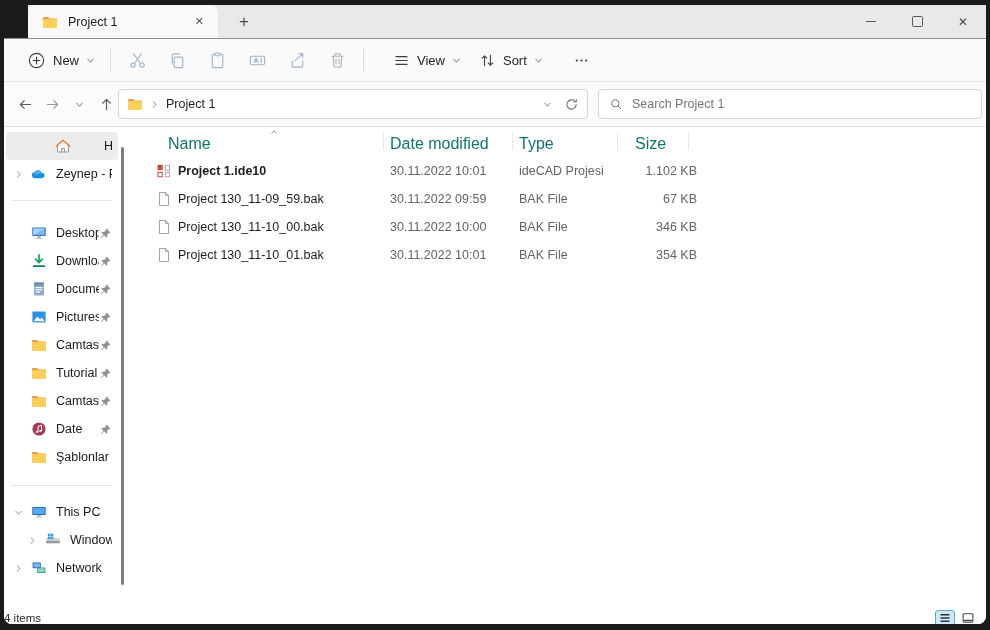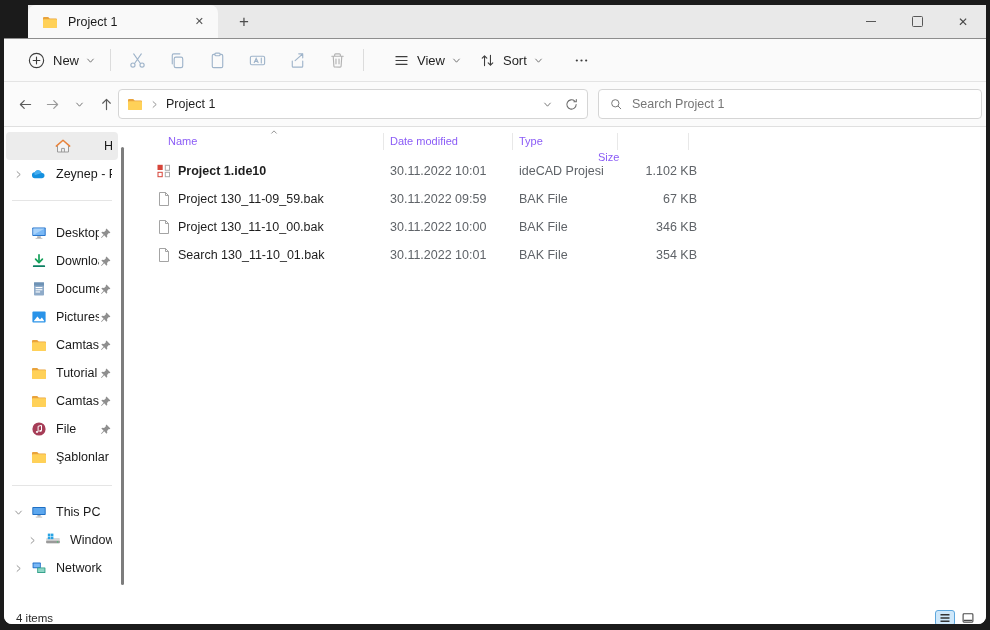--- a/index.html
+++ b/index.html
@@ -60,35 +60,35 @@
   .sitem .chev{width:17px;display:flex;align-items:center;color:#8a8a8a;flex:none;}
   .sitem .sicon{width:16px;height:16px;margin-right:9px;flex:none;}
   .sitem .slabel{flex:1;white-space:nowrap;overflow:hidden;}
   .sitem .pin{width:13px;height:13px;color:#8f8f8f;flex:none;}
   .ssep{height:1px;background:#e5e5e5;margin:12px 8px 18px 8px;}
   .ssep.second{margin:14px 8px 12px 8px;}
   .sitem.ind1 .chev{margin-left:14px;}
   
   .main{position:absolute;left:132px;top:0;right:0;bottom:0;}
   .lheader{position:relative;height:30px;}
-  .hcell{position:absolute;top:8px;font-size:11px;color:#8b5cf6;white-space:nowrap;}
+  .hcell{position:absolute;top:8px;font-size:16px;color:#0f766e;white-space:nowrap;}
   .hsep{position:absolute;top:6px;width:1px;height:17px;background:#e8e8e8;}
   .hcaret{position:absolute;top:0px;color:#8a8a8a;}
   .frow{position:relative;height:28px;}
   .fcell{position:absolute;top:50%;transform:translateY(-50%);font-size:12.5px;white-space:nowrap;}
   .f-icon{left:20px;width:16px;height:16px;}
   .f-name{left:42px;color:#1d1d1d;}
   .f-name.bold{font-weight:700;}
   .f-date{left:254px;color:#5f6368;}
   .f-type{left:383px;color:#5f6368;}
   .f-size{left:460px;width:101px;text-align:right;color:#5f6368;}
   
   .statusbar{position:absolute;left:0;right:0;bottom:0;height:13px;background:#fff;
     display:flex;align-items:center;}
-  .status-left{font-size:11.5px;color:#2b2b2b;padding-left:12px;flex:1;}
+  .status-left{font-size:11.5px;color:#2b2b2b;padding-left:0;flex:1;}
   .status-right{display:flex;align-items:center;gap:3px;padding-right:8px;}
   .vtoggle{width:20px;height:16px;display:flex;align-items:center;justify-content:center;border-radius:3px;
     box-sizing:border-box;color:#333;}
   .vtoggle.active{background:#cfe8fa;border:1px solid #5ea7dd;}
   .vtoggle.plain{color:#4a4a4a;}
   svg{display:block;}
 </style>
 </head>
 <body>
 
@@ -437,21 +437,21 @@
         <div class="sitem">
           <span class="chev"></span>
           <span class="sicon" style="width: 16px; height: 16px; display: inline-block; flex: 0 0 auto;">
             <svg viewBox="0 0 16 16">
               <circle cx="8" cy="8" r="6.6" fill="#a63d57"></circle>
               <path d="M7.1 10.8V5.3l3.4-.9v5.5" fill="none" stroke="#fff" stroke-width="1"></path>
               <ellipse cx="6" cy="10.9" rx="1.2" ry="0.9" fill="#fff"></ellipse>
               <ellipse cx="9.4" cy="9.9" rx="1.2" ry="0.9" fill="#fff"></ellipse>
             </svg>
           </span>
-          <span class="slabel">File</span>
+          <span class="slabel">Date</span>
           <span class="pin" style="width: 13px; height: 13px; display: inline-block; flex: 0 0 auto;">
             <svg viewBox="0 0 16 16" fill="currentColor">
               <path d="M9.2 1.9 14 6.7l-1 1-.9-.2-2.2 2.2.3 2.4-1 1-2.8-2.8-3.2 3.2-.7-.7 3.2-3.2L2.9 6.8l1-1 2.4.3 2.2-2.2-.2-.9z"></path>
             </svg>
           </span>
         </div>
         <div class="sitem">
           <span class="chev"></span>
           <span class="sicon" style="width: 16px; height: 16px; display: inline-block; flex: 0 0 auto;">
             <svg viewBox="0 0 16 16">
@@ -522,21 +522,21 @@
           <span class="slabel">Network</span>
         </div>
       </div>
     <div class="side-scroll"></div>
 
     <div class="main">
       <div class="lheader" id="list-header">
           <div class="hcell" style="left: 32px;">Name</div>
           <div class="hcell" style="left: 254px;">Date modified</div>
           <div class="hcell" style="left: 383px;">Type</div>
-          <div class="hcell" style="left: 462px; margin-top: 16px;">Size</div>
+          <div class="hcell" style="left: 499px;">Size</div>
           <span class="hcaret" style="width: 12px; height: 12px; display: inline-block; flex: 0 0 auto; position: absolute; left: 132px; top: -1px;">
             <svg viewBox="0 0 16 16" fill="none" stroke="currentColor" stroke-width="1.2">
               <path d="m4.5 10 3.5-3.5L11.5 10"></path>
             </svg>
           </span>
           <div class="hsep" style="left: 247px;"></div>
           <div class="hsep" style="left: 376px;"></div>
           <div class="hsep" style="left: 481px;"></div>
           <div class="hsep" style="left: 552px;"></div>
         </div>
@@ -579,21 +579,21 @@
             <div class="fcell f-type">BAK File</div>
             <div class="fcell f-size">346 KB</div>
           </div>
           <div class="frow">
             <span class="fcell f-icon" style="width: 16px; height: 16px; display: inline-block; flex: 0 0 auto;">
               <svg viewBox="0 0 16 16">
                 <path d="M3.5 1.5h6l3 3v10h-9z" fill="#fff" stroke="#9a9a9a" stroke-width="0.9"></path>
                 <path d="M9.5 1.5v3h3" fill="none" stroke="#9a9a9a" stroke-width="0.9"></path>
               </svg>
             </span>
-            <div class="fcell f-name">Search 130_11-10_01.bak</div>
+            <div class="fcell f-name">Project 130_11-10_01.bak</div>
             <div class="fcell f-date">30.11.2022 10:01</div>
             <div class="fcell f-type">BAK File</div>
             <div class="fcell f-size">354 KB</div>
           </div>
         </div>
     </div>
   </div>
 
   <div class="statusbar">
     <div class="status-left">4 items</div>

